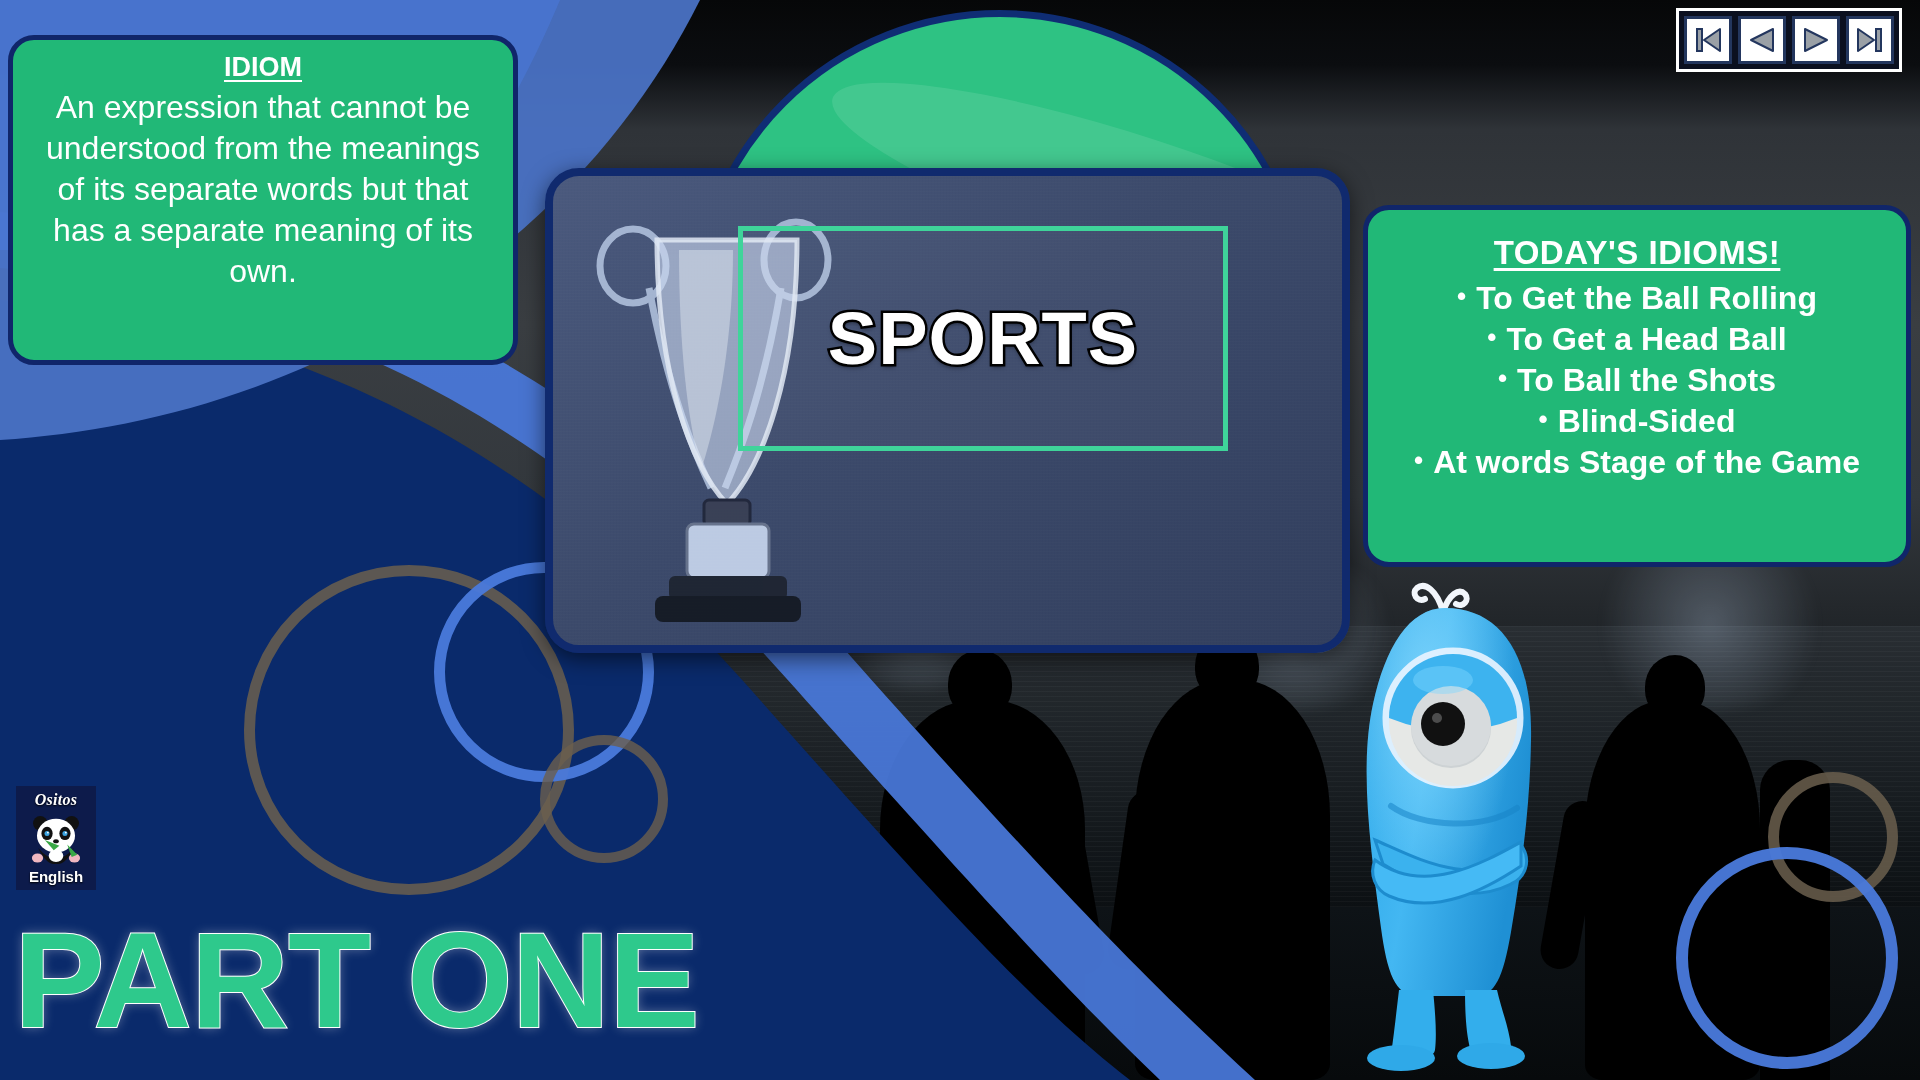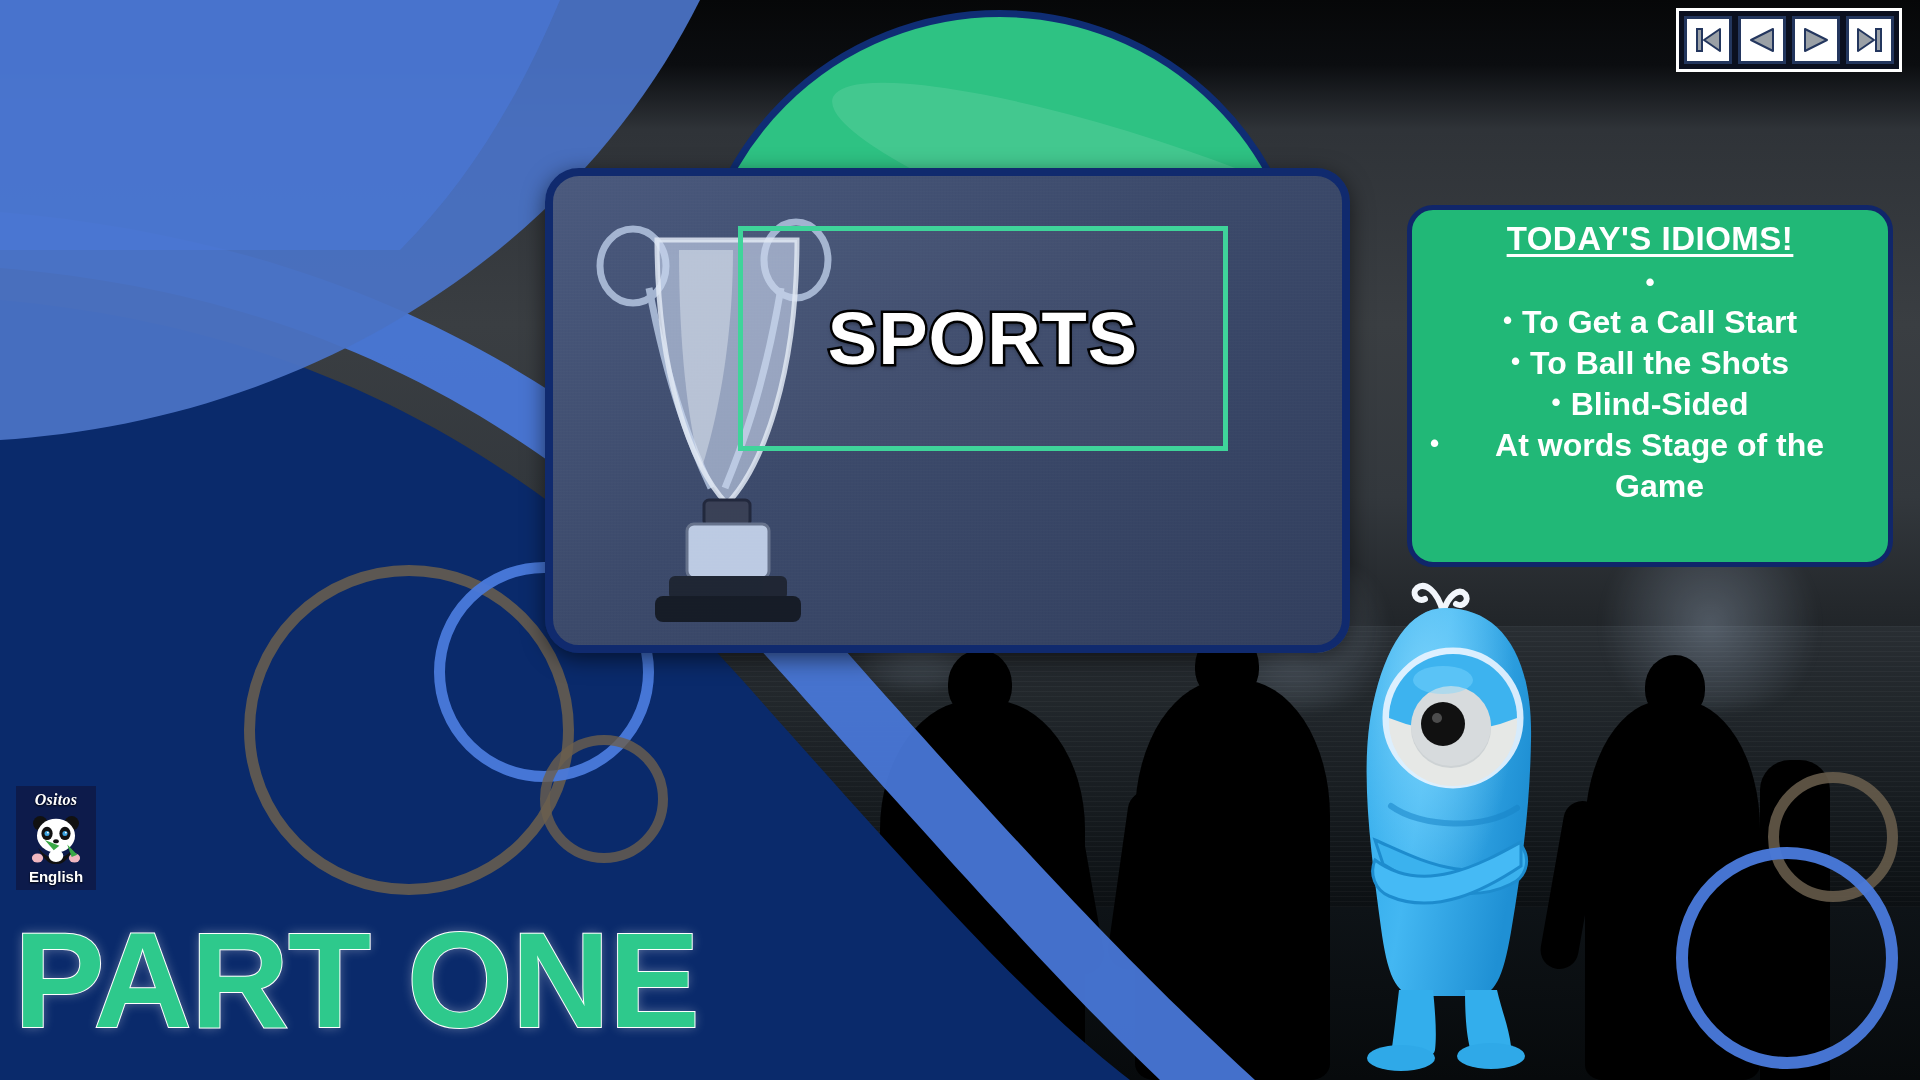--- a/index.html
+++ b/index.html
@@ -107,21 +107,21 @@
     border-radius:26px; color:#fff; text-align:center;
   }
   .panel-heading{
     font-weight:bold; text-decoration:underline; text-underline-offset:4px;
   }
 
   #idiom-panel{ left:8px; top:35px; width:510px; height:330px; padding:12px 22px 16px; }
   #idiom-panel .panel-heading{ font-size:27px; margin-bottom:4px; }
   #idiom-panel .body{ font-size:32px; line-height:1.28; }
 
-  #today-panel{ left:1363px; top:205px; width:486px; height:362px; padding:10px 18px 14px;margin-left:44px; }
+  #today-panel{ left:1363px; top:205px; width:548px; height:362px; padding:24px 18px 14px; }
   #today-panel .panel-heading{ font-size:33px; margin-bottom:6px; letter-spacing:.5px; }
   #today-panel ul{ list-style:none; }
   #today-panel li{
     font-size:32px; font-weight:bold; line-height:1.28;
     display:flex; align-items:flex-start; justify-content:center; gap:10px;
   }
   #today-panel li .dot{ font-size:26px; line-height:1.45; }
   #today-panel li .txt{ text-align:center; }
 
   
@@ -247,30 +247,35 @@
       <rect x="104" y="320" width="82" height="54" rx="7" fill="#c8d6ee" stroke="#6b7790" stroke-width="3"></rect>
       <rect x="86" y="372" width="118" height="24" rx="6" fill="#1e2430"></rect>
       <rect x="72" y="392" width="146" height="26" rx="8" fill="#141922"></rect>
     </svg>
 
     <div class="title-box">
       <div class="title-line">SPORTS</div>
     </div>
   </div>
 
+  <div class="panel" id="idiom-panel">
+    <div class="panel-heading">IDIOM</div>
+    <div class="body">An expression that cannot be understood from the meanings of its separate words but that has a separate meaning of its own.</div>
+  </div>
 
   <div class="panel" id="today-panel">
     <div class="panel-heading">TODAY'S IDIOMS!</div>
     <ul>
       <li>
         <span class="dot">•</span>
-      </li>
-      <li>
-        <span class="dot">•</span>
-        <span class="txt">To Get a Call Start</span>
+        <span class="txt">To Get the Ball Rolling</span>
+      </li>
+      <li>
+        <span class="dot">•</span>
+        <span class="txt">To Get a Head Ball</span>
       </li>
       <li>
         <span class="dot">•</span>
         <span class="txt">To Ball the Shots</span>
       </li>
       <li>
         <span class="dot">•</span>
         <span class="txt">Blind-Sided</span>
       </li>
       <li>

